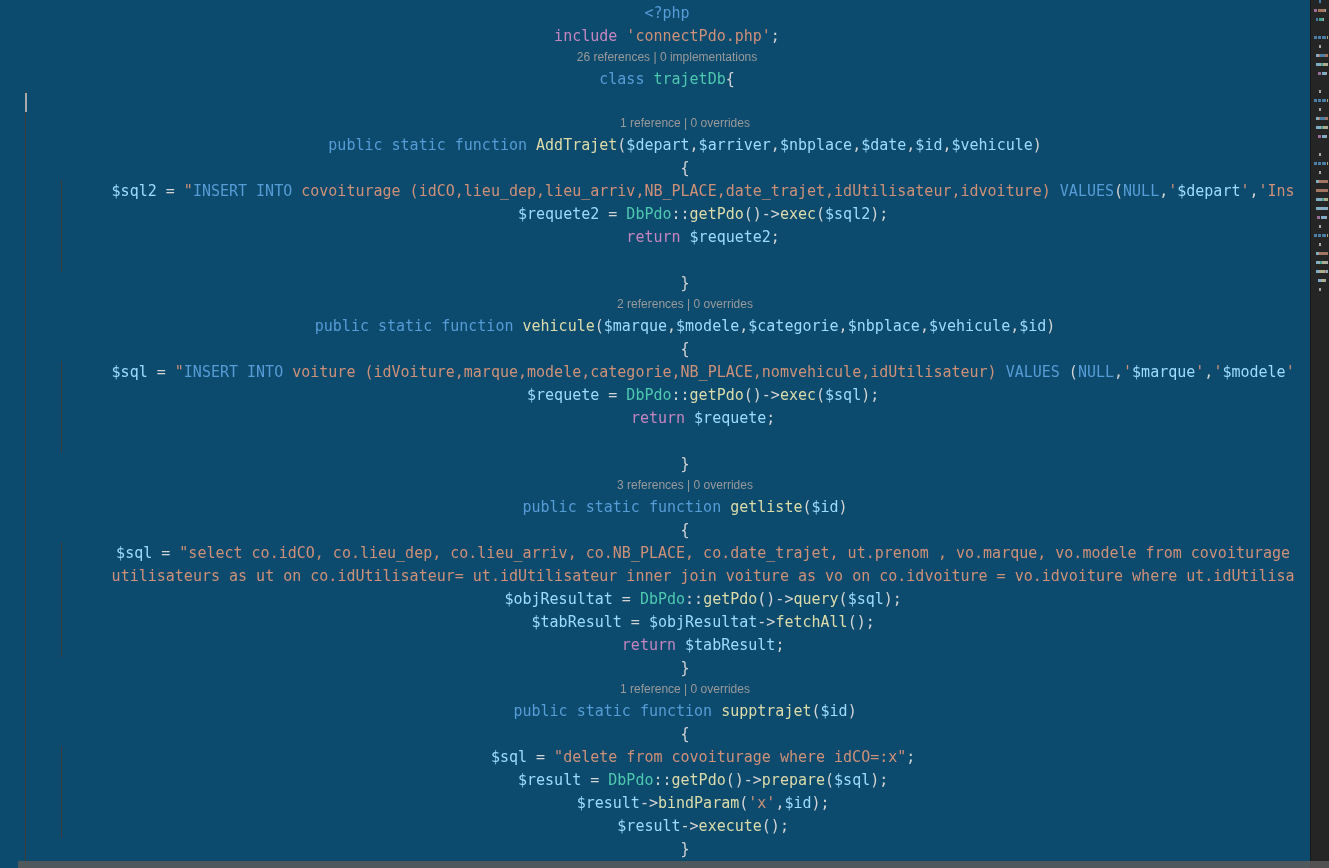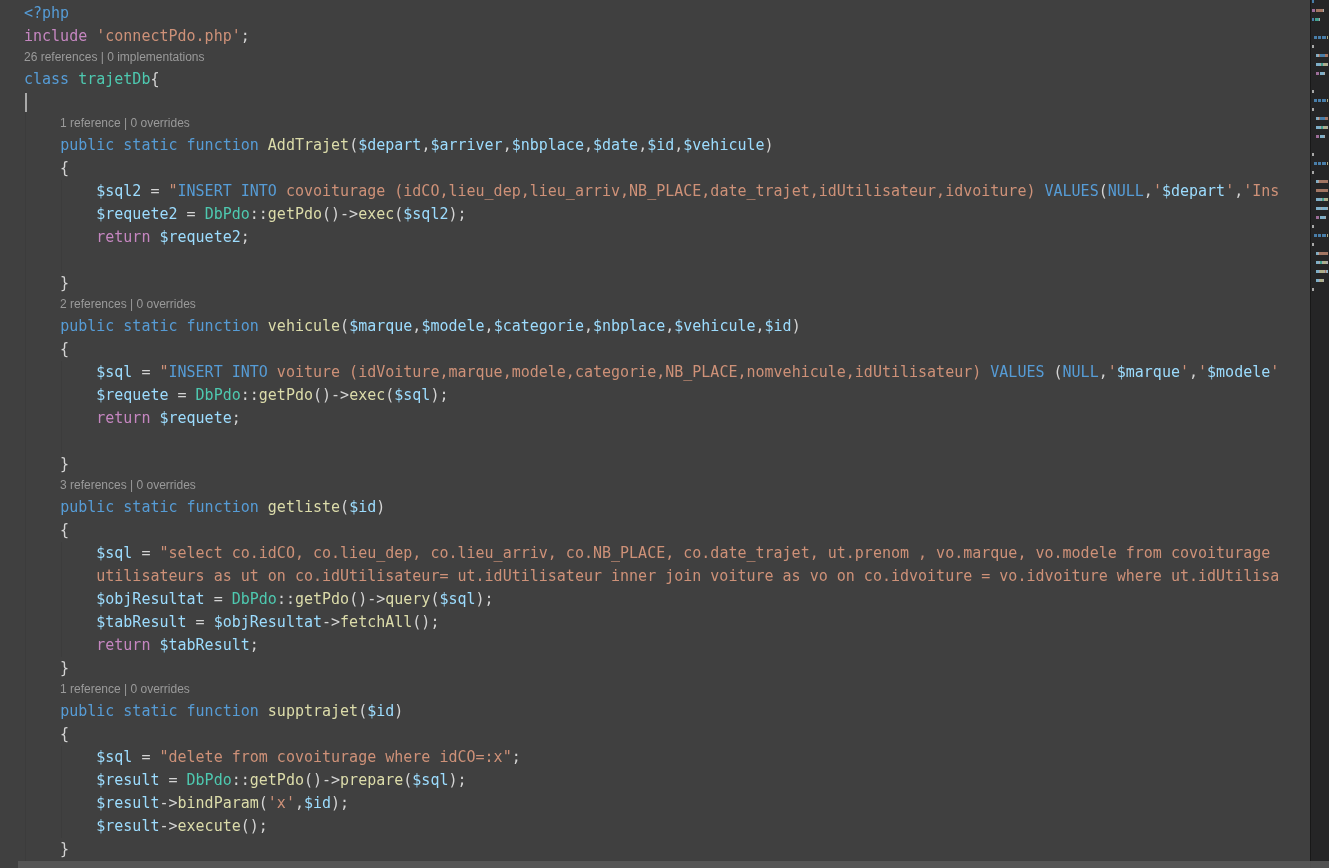--- a/index.html
+++ b/index.html
@@ -1,16 +1,16 @@
 <!DOCTYPE html>
 <html><head>
 <meta charset="utf-8">
 <style>
   html,body{margin:0;padding:0;background:#1f1f1f;width:1329px;height:868px;overflow:hidden;}
-  #editor{position:relative;width:1329px;height:868px;background:#404040;}
+  #editor{position:relative;width:1329px;height:868px;background:#0c4a6e;text-align:center;}
   #code-area{
     position:absolute;left:0;top:2px;right:19px;bottom:7px;overflow:hidden;
     font-family:"DejaVu Sans Mono","Liberation Mono",monospace;
     font-size:15px;line-height:23px;white-space:pre;color:#d4d4d4;
   }
   .line{height:23px;padding-left:24px;white-space:pre;}
   .codelens{
     height:20px;font-family:"Liberation Sans",sans-serif;font-size:12px;
     line-height:19px;color:#9a9a9a;white-space:pre;
   }

